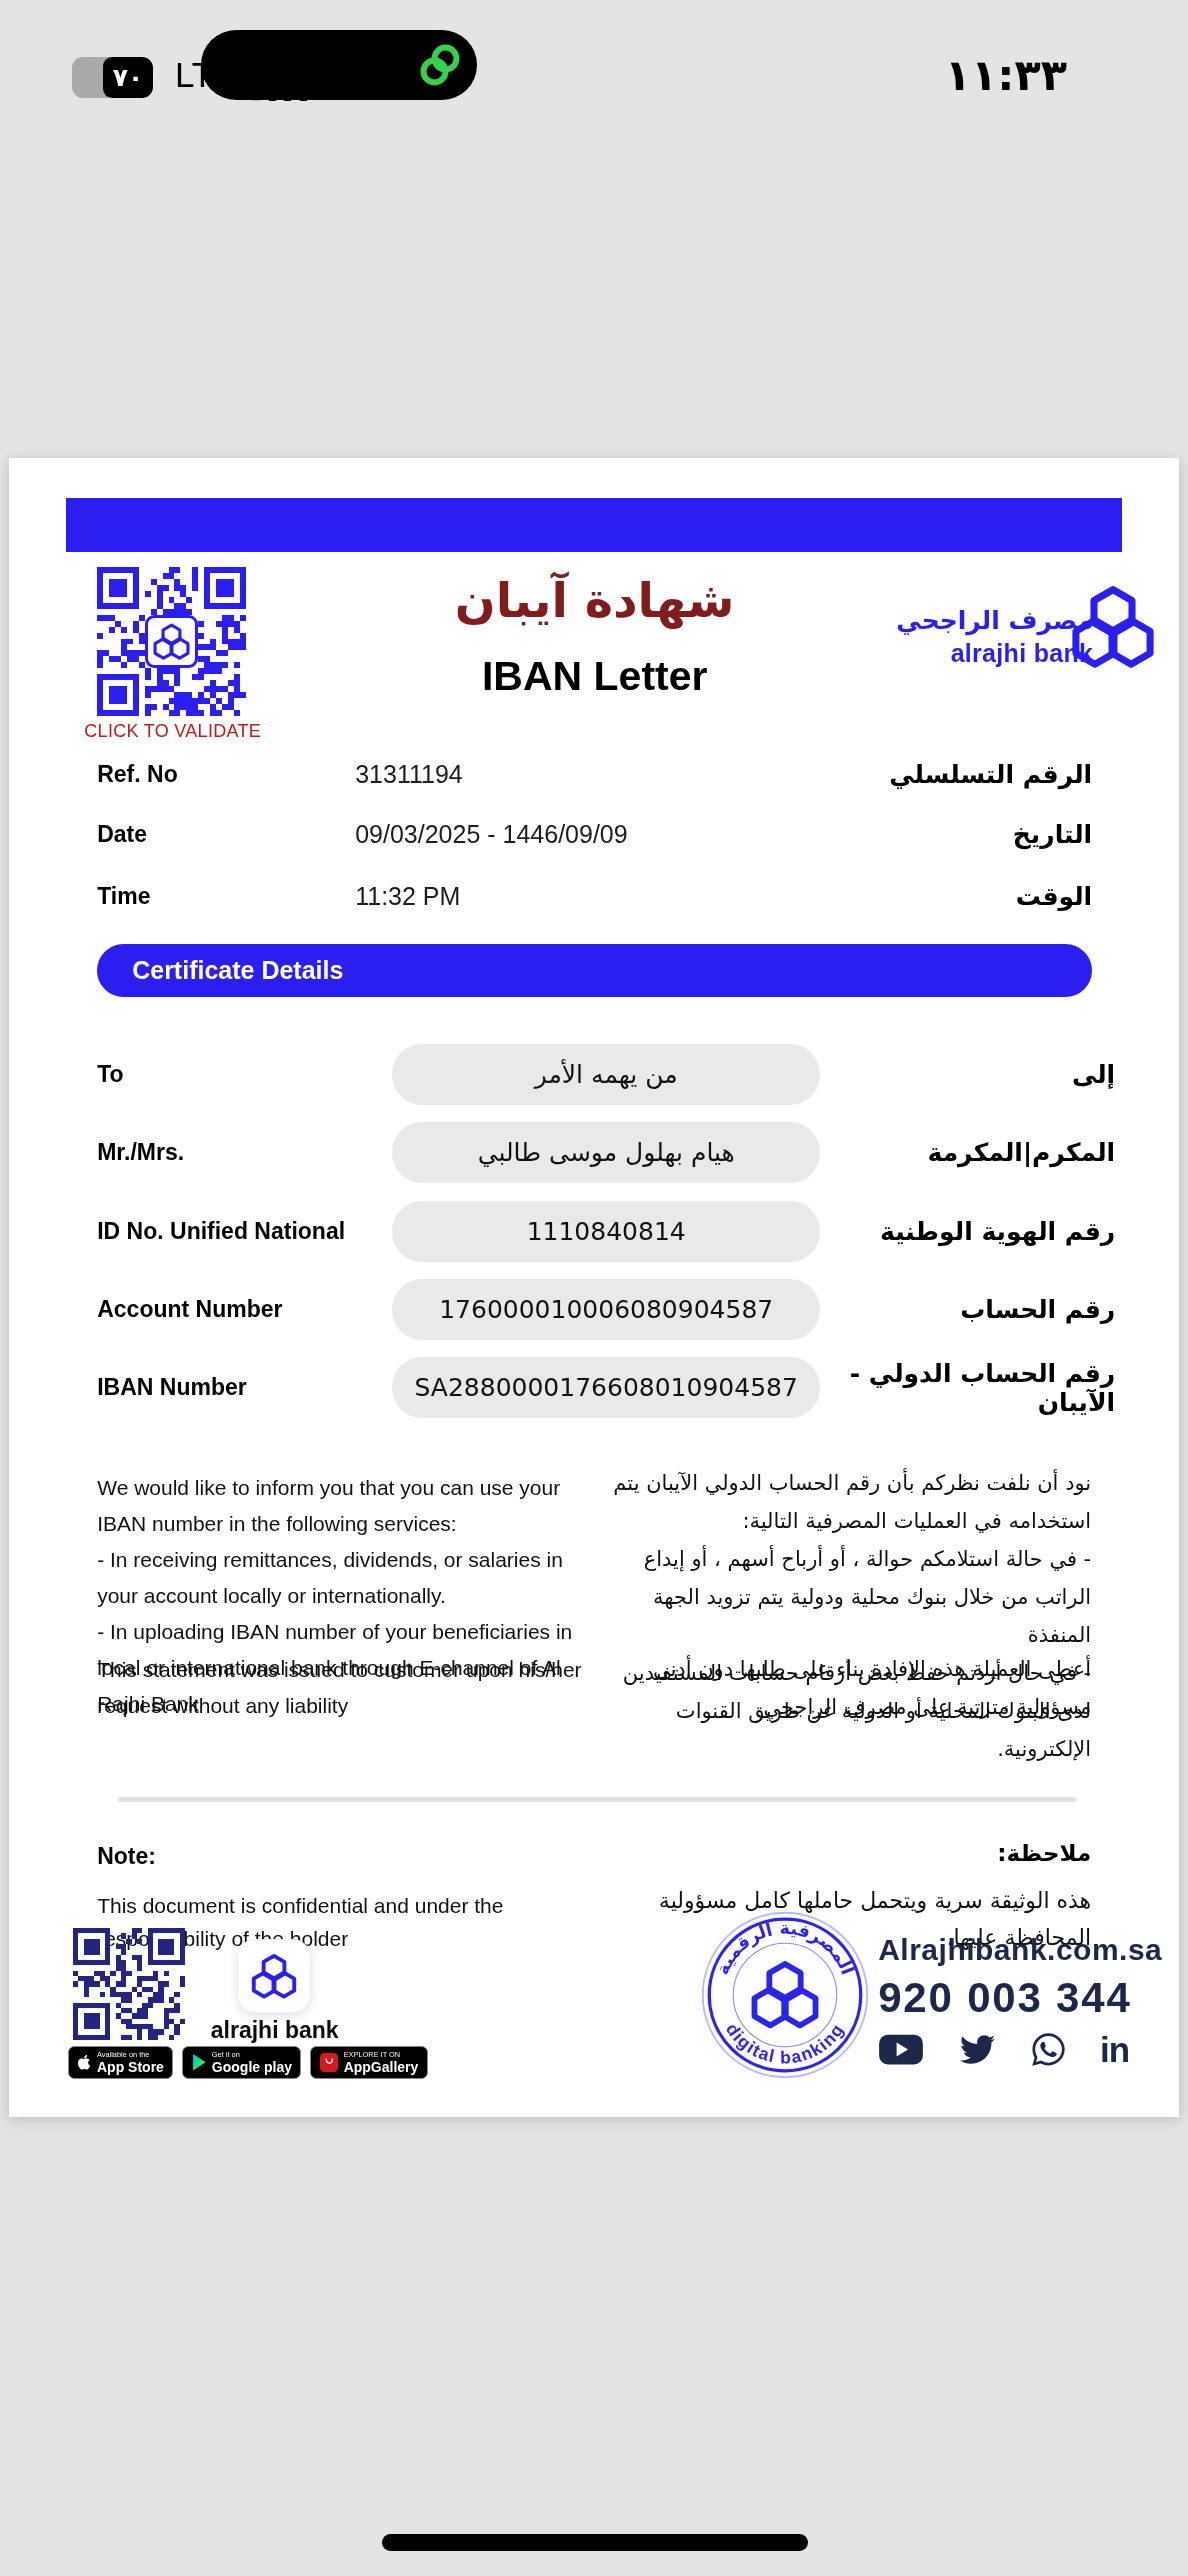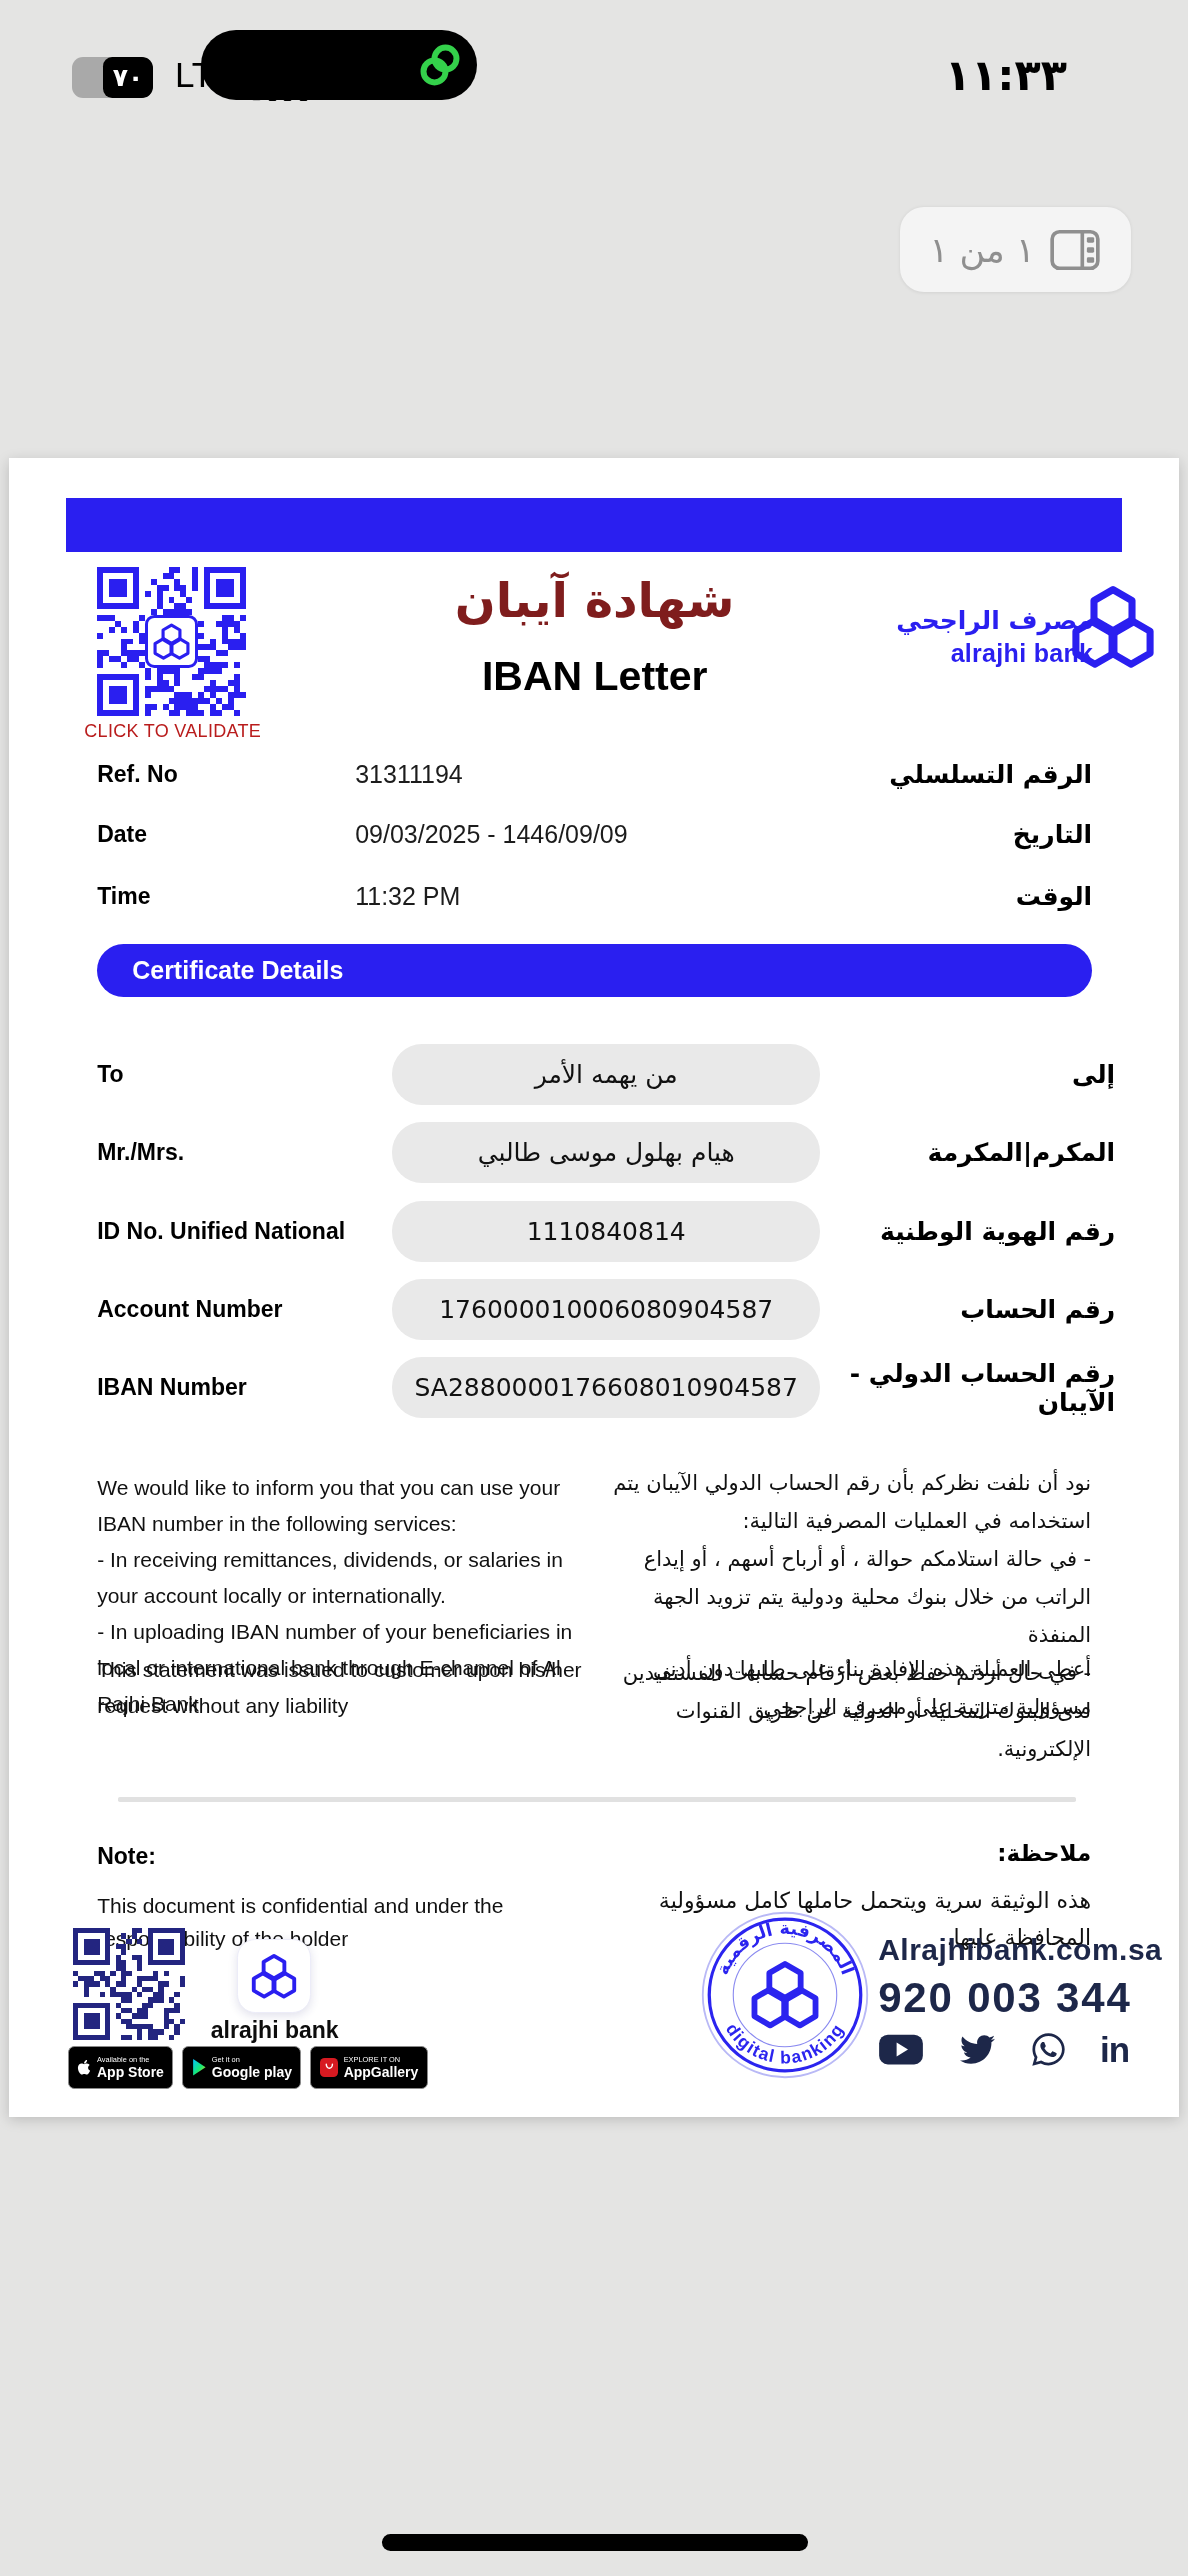--- a/index.html
+++ b/index.html
@@ -65,21 +65,21 @@
   .note-lbl-en { position:absolute; left:88px; top:1385px; font-size:23px; font-weight:700; color:#000; }
   .note-lbl-ar { position:absolute; left:806px; top:1382px; width:276px; text-align:right; font-size:23px; font-weight:700; color:#000; direction:rtl; }
   .note-en { position:absolute; left:88px; top:1431px; width:461px; font-size:21px; line-height:33px; color:#111; }
   .note-ar { position:absolute; left:580px; top:1424px; width:502px; font-size:22px; line-height:37px; color:#111; text-align:right; direction:rtl; }
 
   
   .qr2 { position:absolute; left:64px; top:1470px; width:112px; height:112px; }
   .app-icon { position:absolute; left:228px; top:1481px; width:74px; height:74px; background:#fff; border:0.9px solid #ececf8; border-radius:18.4px; box-shadow:0 2.8px 9.2px rgba(40,40,120,.14); display:flex; align-items:center; justify-content:center; color:var(--accent); }
   .app-name { position:absolute; left:190px; top:1559px; width:151px; text-align:center; font-size:23px; font-weight:700; color:#0d0d0d; }
   .store-badges { position:absolute; left:59px; top:1588px; display:flex; gap:9.2px; }
-  .badge { display:flex; align-items:center; gap:5.5px; background:#000; border:0.9px solid #8a8a8a; border-radius:6.4px; height:43px; padding:0 8.3px; color:#fff; }
+  .badge { display:flex; align-items:center; gap:5.5px; background:#000; border:0.9px solid #8a8a8a; border-radius:6.4px; height:33px; padding:0 8.3px; color:#fff; }
   .b-tx { display:flex; flex-direction:column; justify-content:center; line-height:1; }
   .b1 { font-size:7.4px; margin-bottom:1.8px; white-space:nowrap; }
   .b2 { font-size:14px; font-weight:600; white-space:nowrap; }
   .ag { width:18.4px; height:18.4px; background:#d71a21; border-radius:4.6px; display:flex; align-items:center; justify-content:center; }
 
   .stamp { position:absolute; left:691px; top:1452px; width:170px; height:170px; color:#2b24ef; }
   .stamp-ar { font:700 19px "DejaVu Sans",sans-serif; fill:#2b24ef; }
   .stamp-en { font:700 19px "Liberation Sans",sans-serif; fill:#2b24ef; letter-spacing:1.5px; }
 
   .website { position:absolute; left:869px; top:1475px; font-size:30px; font-weight:700; color:var(--navy); letter-spacing:0.5px; }
@@ -132,30 +132,20 @@
       </div>
   </div>
   <div class="island">
     <svg class="call-ic" width="44" height="44" viewBox="0 0 48 48" fill="none" stroke="#34d14b" stroke-width="6.5">
       <circle cx="30" cy="17" r="12"></circle>
         <circle cx="18" cy="31" r="12"></circle>
     </svg>
   </div>
   <div class="time ar">١١:٣٣</div>
 
-  <div class="page-pill">
-    <span class="pp-text ar">١ من ١</span>
-    <svg width="52" height="42" viewBox="0 0 56 46" fill="none" stroke="#8f8f8f" stroke-width="4">
-      <rect x="3" y="3" width="50" height="40" rx="8"></rect>
-      <line x1="36" y1="3" x2="36" y2="43"></line>
-      <rect x="41" y="9" width="8" height="6" rx="1.5" fill="#8f8f8f" stroke="none"></rect>
-      <rect x="41" y="20" width="8" height="6" rx="1.5" fill="#8f8f8f" stroke="none"></rect>
-      <rect x="41" y="31" width="8" height="6" rx="1.5" fill="#8f8f8f" stroke="none"></rect>
-    </svg>
-  </div>
 
   <div class="card">
     <div class="bluebar"></div>
 
     <div class="qr-wrap">
       <div id="qr-top" style="width:100%;height:100%"><svg viewBox="0 0 25 25" width="100%" height="100%" shape-rendering="crispEdges" fill="#2a1ff0">
             <rect x="0" y="0" width="7" height="7" fill="#2a1ff0"></rect>
             <rect x="1" y="1" width="5" height="5" fill="#fff"></rect>
             <rect x="2" y="2" width="3" height="3" fill="#2a1ff0"></rect>
             <rect x="18" y="0" width="7" height="7" fill="#2a1ff0"></rect>

